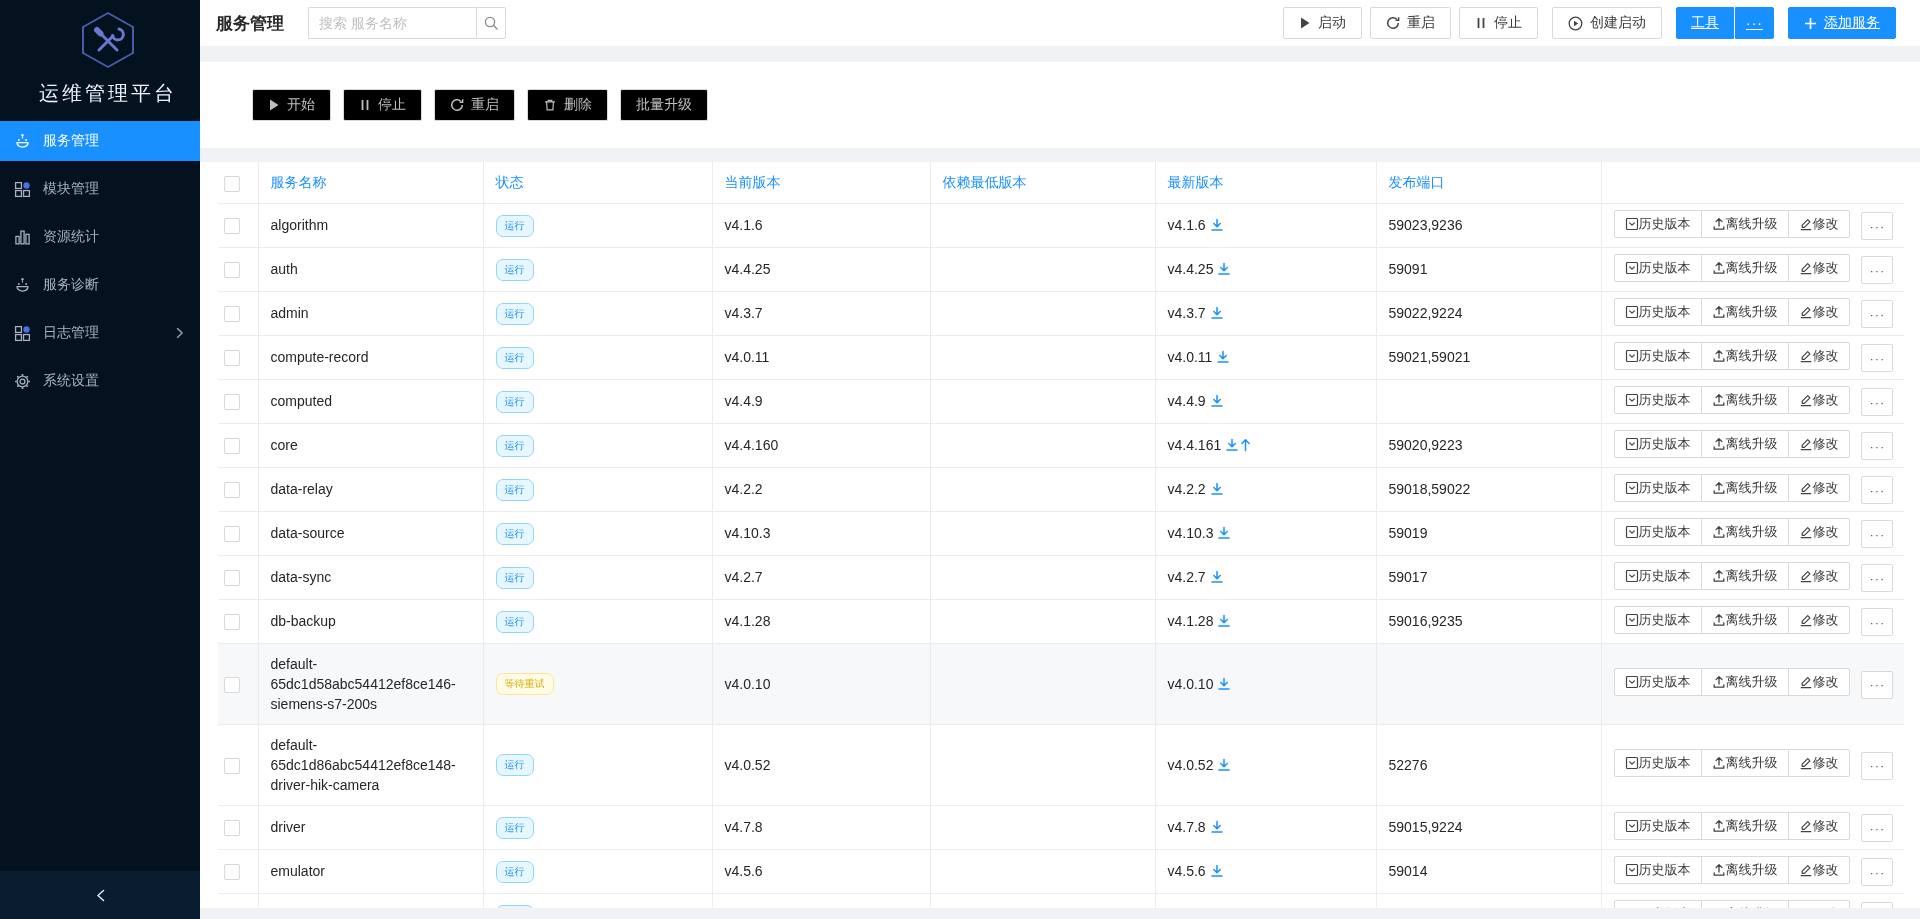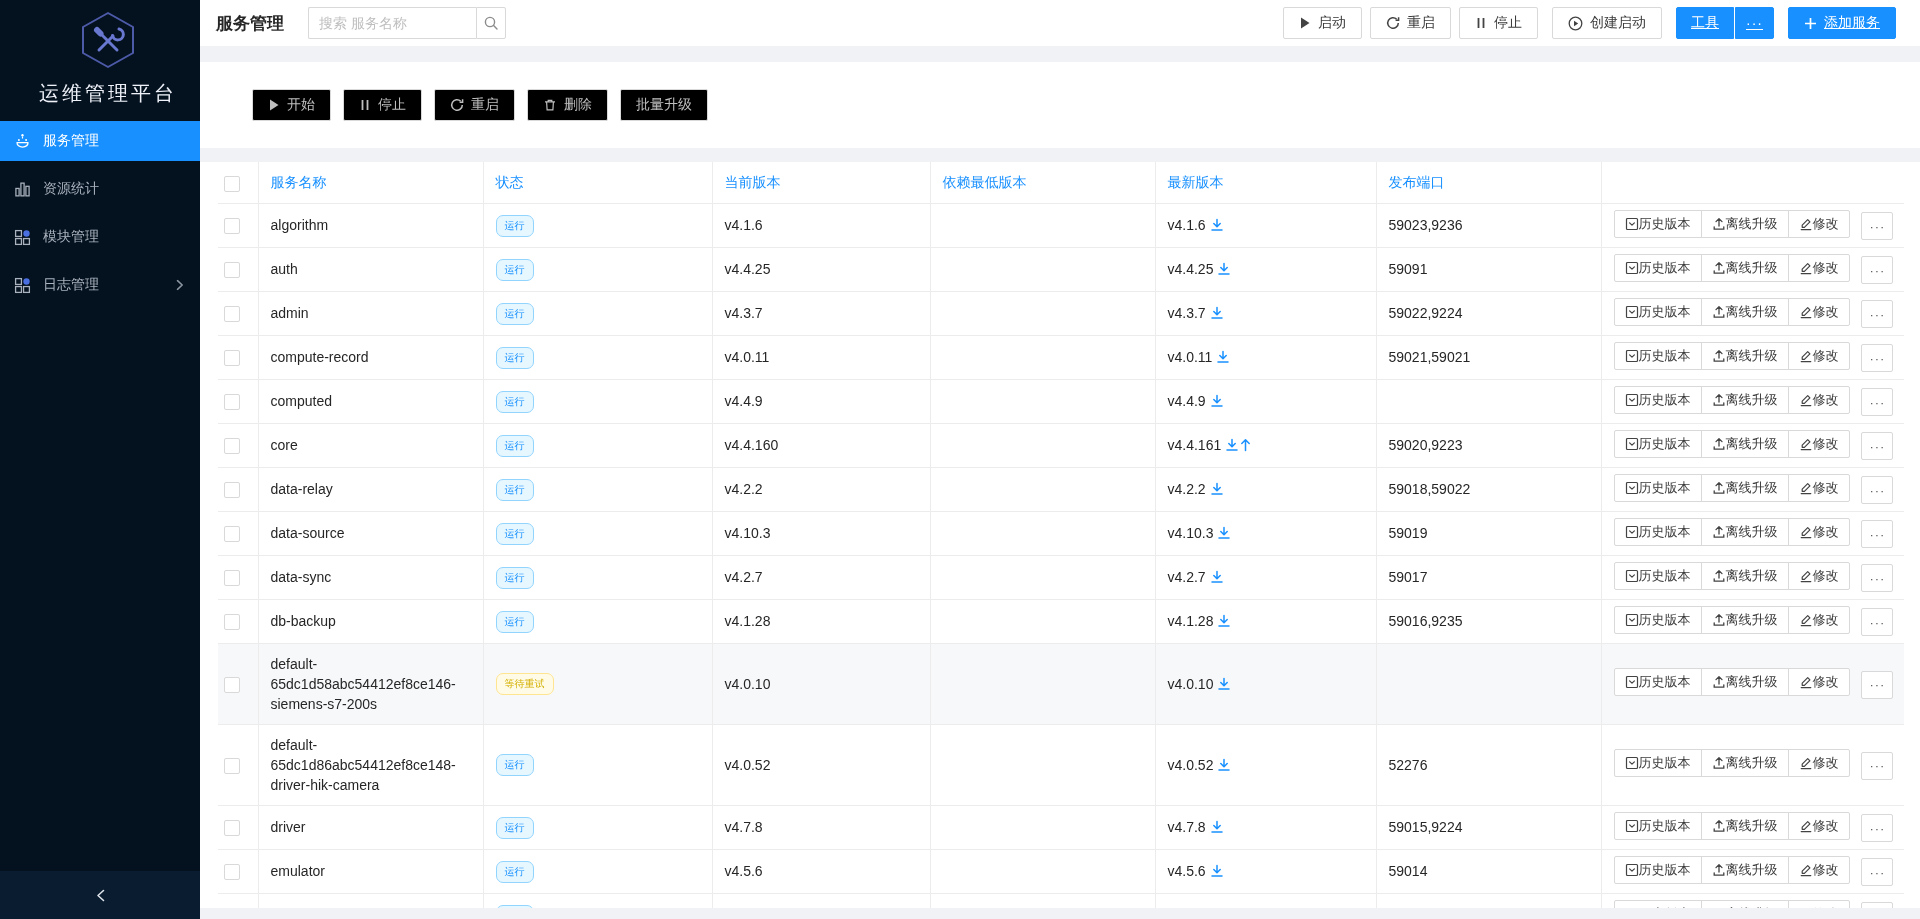--- a/index.html
+++ b/index.html
@@ -94,53 +94,77 @@
               <circle cx="4.6" cy="6.6" r="0.9" fill="currentColor"></circle>
               <circle cx="11.4" cy="6.6" r="0.9" fill="currentColor"></circle>
               <path d="M2.8 9h10.4c0 2.6-2.3 4.2-5.2 4.2S2.8 11.6 2.8 9z" fill="none" stroke="currentColor" stroke-width="1.2" stroke-linejoin="round"></path>
             </svg>
         </span>
         <span class="mi-label">服务管理</span>
       </div>
       <div class="menu-item">
         <span class="mi-icon">
           <svg viewBox="0 0 16 16" width="17" height="17">
+              <rect x="1.5" y="1.5" width="5.5" height="5.5" fill="none" stroke="currentColor" stroke-width="1.2"></rect>
+              <rect x="1.5" y="9" width="5.5" height="5.5" fill="none" stroke="currentColor" stroke-width="1.2"></rect>
+              <rect x="9" y="9" width="5.5" height="5.5" fill="none" stroke="currentColor" stroke-width="1.2"></rect>
+              <circle cx="11.75" cy="4.25" r="3" fill="#4a6fe0"></circle>
+            </svg>
+        </span>
+        <span class="mi-label">模块管理</span>
+      </div>
+      <div class="menu-item">
+        <span class="mi-icon">
+          <svg viewBox="0 0 16 16" width="17" height="17">
               <rect x="1.8" y="7" width="3" height="7" fill="none" stroke="currentColor" stroke-width="1.2"></rect>
               <rect x="6.5" y="2" width="3" height="12" fill="none" stroke="currentColor" stroke-width="1.2"></rect>
               <rect x="11.2" y="5" width="3" height="9" fill="none" stroke="currentColor" stroke-width="1.2"></rect>
             </svg>
         </span>
         <span class="mi-label">资源统计</span>
+      </div>
+      <div class="menu-item">
+        <span class="mi-icon">
+          <svg viewBox="0 0 16 16" width="17" height="17">
+              <circle cx="8" cy="2" r="1.1" fill="currentColor"></circle>
+              <path d="M8 3.2v2" stroke="currentColor" stroke-width="1.1"></path>
+              <circle cx="4.6" cy="6.6" r="0.9" fill="currentColor"></circle>
+              <circle cx="11.4" cy="6.6" r="0.9" fill="currentColor"></circle>
+              <path d="M2.8 9h10.4c0 2.6-2.3 4.2-5.2 4.2S2.8 11.6 2.8 9z" fill="none" stroke="currentColor" stroke-width="1.2" stroke-linejoin="round"></path>
+            </svg>
+        </span>
+        <span class="mi-label">服务诊断</span>
       </div>
       <div class="menu-item">
         <span class="mi-icon">
           <svg viewBox="0 0 16 16" width="17" height="17">
               <rect x="1.5" y="1.5" width="5.5" height="5.5" fill="none" stroke="currentColor" stroke-width="1.2"></rect>
               <rect x="1.5" y="9" width="5.5" height="5.5" fill="none" stroke="currentColor" stroke-width="1.2"></rect>
               <rect x="9" y="9" width="5.5" height="5.5" fill="none" stroke="currentColor" stroke-width="1.2"></rect>
               <circle cx="11.75" cy="4.25" r="3" fill="#4a6fe0"></circle>
             </svg>
         </span>
-        <span class="mi-label">模块管理</span>
-      </div>
-      <div class="menu-item">
-        <span class="mi-icon">
-          <svg viewBox="0 0 16 16" width="17" height="17">
-              <rect x="1.5" y="1.5" width="5.5" height="5.5" fill="none" stroke="currentColor" stroke-width="1.2"></rect>
-              <rect x="1.5" y="9" width="5.5" height="5.5" fill="none" stroke="currentColor" stroke-width="1.2"></rect>
-              <rect x="9" y="9" width="5.5" height="5.5" fill="none" stroke="currentColor" stroke-width="1.2"></rect>
-              <circle cx="11.75" cy="4.25" r="3" fill="#4a6fe0"></circle>
-            </svg>
-        </span>
         <span class="mi-label">日志管理</span>
         <span class="chevron">
           <svg width="8" height="11" viewBox="0 0 8 11">
               <path d="M1.5 1.2 L6.2 5.5 L1.5 9.8" fill="none" stroke="#8b95a1" stroke-width="1.6" stroke-linecap="round" stroke-linejoin="round"></path>
             </svg>
         </span>
+      </div>
+      <div class="menu-item">
+        <span class="mi-icon">
+          <svg viewBox="0 0 16 16" width="17" height="17" stroke="currentColor" fill="none">
+              <circle cx="8" cy="8" r="2.3" stroke-width="1.2"></circle>
+              <circle cx="8" cy="8" r="5" stroke-width="1.2"></circle>
+              <g stroke-width="1.6">
+                <path d="M8 1v1.6M8 13.4V15M1 8h1.6M13.4 8H15M3.05 3.05l1.1 1.1M11.85 11.85l1.1 1.1M3.05 12.95l1.1-1.1M11.85 4.15l1.1-1.1"></path>
+              </g>
+            </svg>
+        </span>
+        <span class="mi-label">系统设置</span>
       </div>
     </nav>
 
     <div class="sidebar-footer">
       <svg width="9" height="13" viewBox="0 0 9 13">
           <path d="M7.5 1.5 L2 6.5 L7.5 11.5" fill="none" stroke="#dfe4ea" stroke-width="1.6" stroke-linecap="round" stroke-linejoin="round"></path>
         </svg>
     </div>
   </aside>
 

